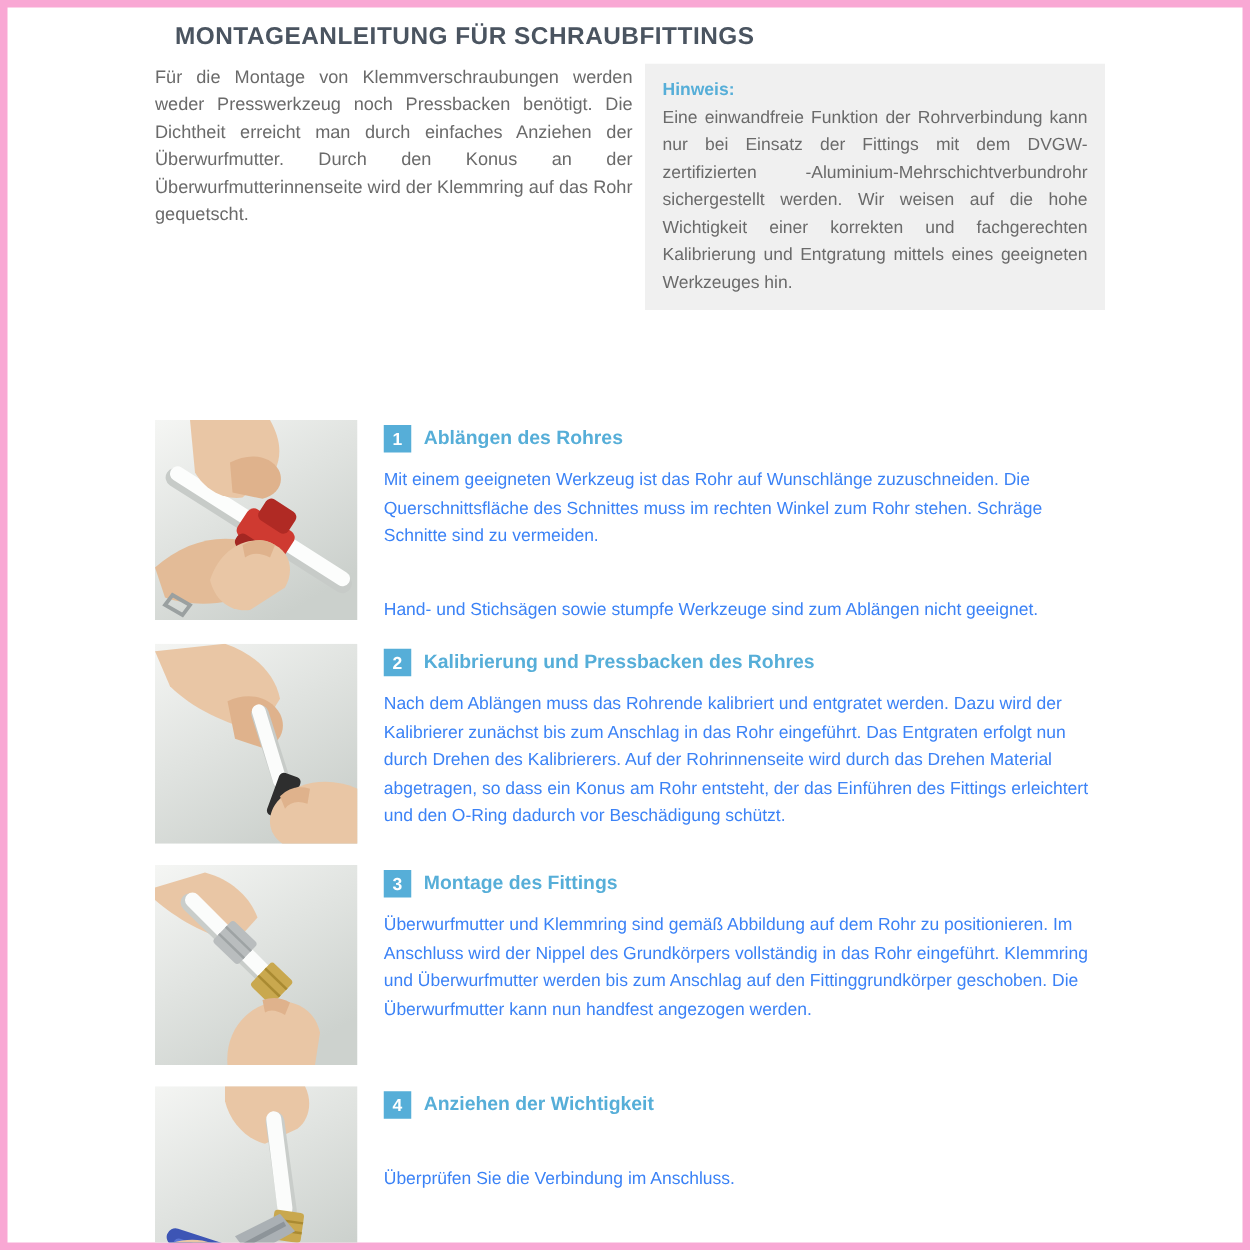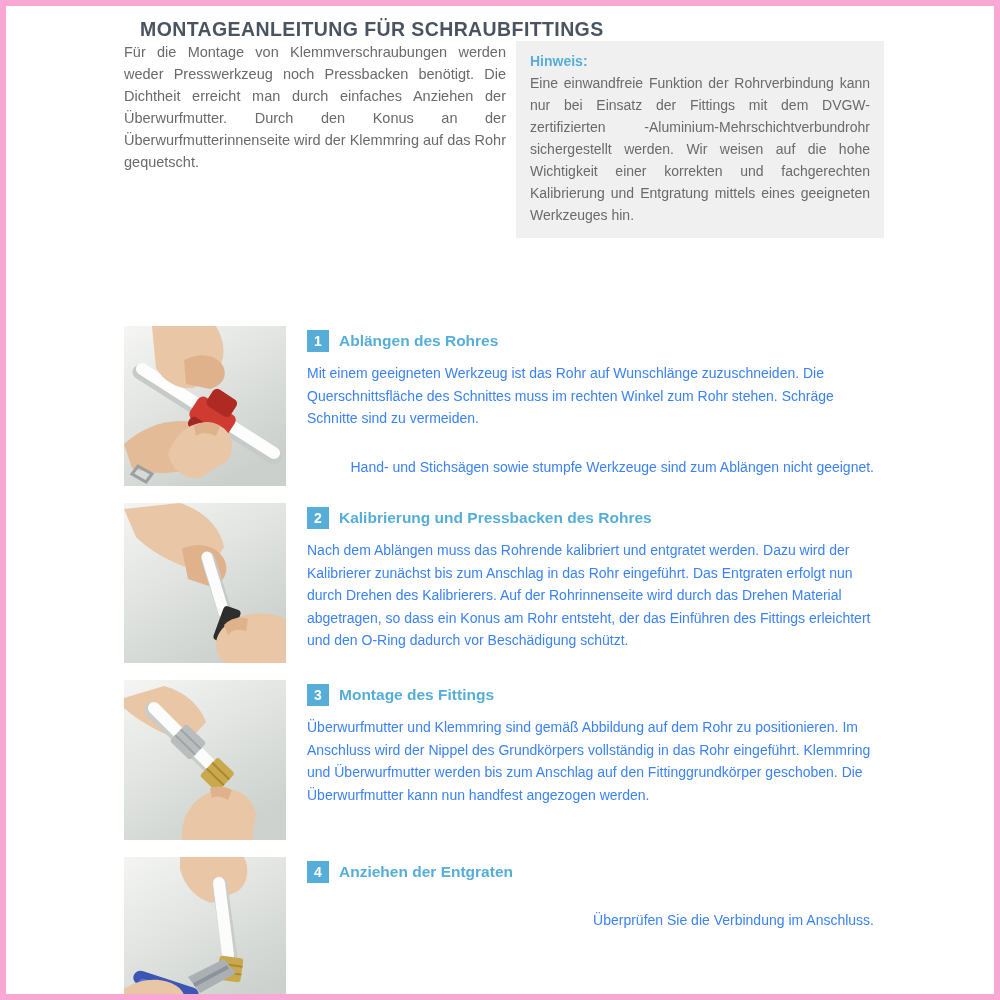--- a/index.html
+++ b/index.html
@@ -14,21 +14,21 @@
     color:#6a6a6a;
     overflow:hidden;
   }
   .doc-title{
     margin:2px 0 0 16px;
     font-size:19.5px;
     font-weight:bold;
     letter-spacing:.4px;
     color:#4a5460;
   }
-  .intro-row{display:flex;gap:10px;margin-top:0;align-items:flex-start;}
+  .intro-row{display:flex;gap:10px;margin-top:10px;align-items:flex-start;}
   .intro-text{
     width:382px;flex:none;
     font-size:14.5px;line-height:22px;color:#6a6a6a;
     text-align:justify;
   }
   .note-box{
     width:368px;flex:none;box-sizing:border-box;
     background:#f0f0f0;
     padding:9px 14px 12px 14px;
     font-size:14px;line-height:22px;color:#6a6a6a;
@@ -41,21 +41,21 @@
   .step-body{flex:1;min-width:0;}
   .step-head{display:flex;align-items:center;gap:10px;padding-top:4px;}
   .badge{
     width:22px;height:22px;flex:none;
     background:#56aed8;color:#ffffff;
     font-size:14px;font-weight:bold;
     display:flex;align-items:center;justify-content:center;
   }
   .step-title{color:#56aed8;font-weight:bold;font-size:15.5px;text-align:center;}
   .step-body p{margin:10px 0 0 0;font-size:14px;line-height:22.5px;color:#3b82f6;}
-  .step-body p.second{margin-top:26px;text-align:right;}
+  .step-body p.second{margin-top:36px;}
 </style>
 </head>
 <body>
 
 <div class="page">
 
   <h1 class="doc-title">MONTAGEANLEITUNG FÜR SCHRAUBFITTINGS</h1>
 
   <div class="intro-row">
     <div class="intro-text">Für die Montage von Klemmverschraubungen werden weder Presswerkzeug noch Pressbacken benötigt. Die Dichtheit erreicht man durch einfaches Anziehen der Überwurfmutter. Durch den Konus an der Überwurfmutterinnenseite wird der Klemmring auf das Rohr gequetscht.</div>
@@ -180,20 +180,20 @@
         </g>
         <path d="M64,120 L100,102 L112,116 L76,136 Z" fill="#aab0b4"></path>
         <line x1="70" y1="128" x2="104" y2="110" stroke="#8d9499" stroke-width="4"></line>
         <rect x="8" y="122" width="68" height="14" rx="7" transform="rotate(18 42 129)" fill="#3d55b5"></rect>
         <rect x="14" y="127" width="42" height="8" rx="4" transform="rotate(18 35 131)" fill="#5a76d6"></rect>
         <path d="M0,132 C18,120 40,120 54,130 C64,138 64,152 54,160 L0,160 Z" fill="#e9c6a5"></path>
       </svg>
       <div class="step-body">
         <div class="step-head">
           <span class="badge">4</span>
-          <span class="step-title">Anziehen der Entgraten</span>
+          <span class="step-title">Anziehen der Wichtigkeit</span>
         </div>
         <p class="second">Überprüfen Sie die Verbindung im Anschluss.</p>
       </div>
     </div>
 
   </div>
 </div>
 
 </body></html>

